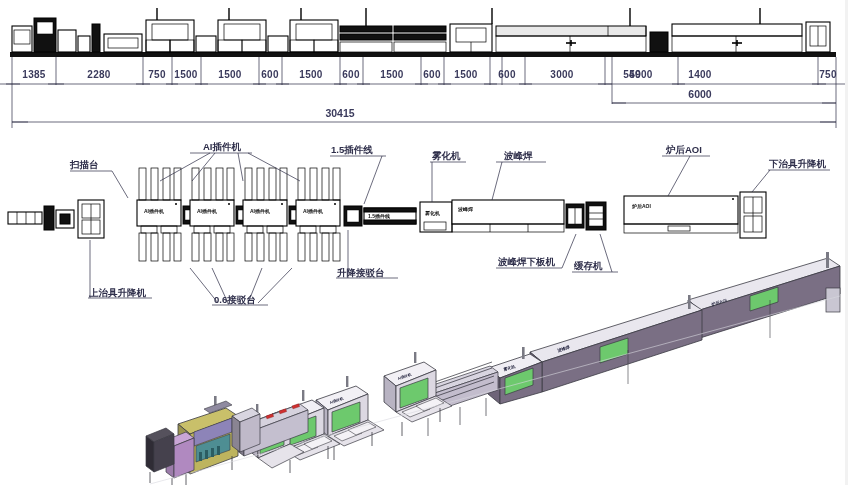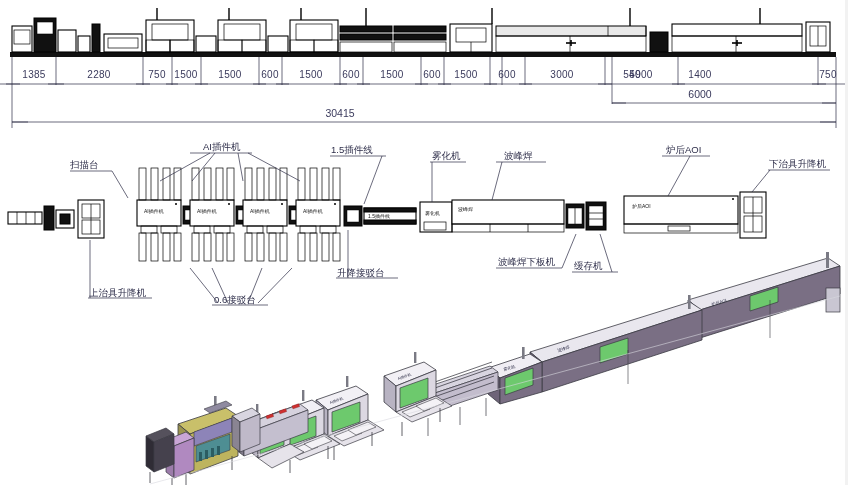--- a/index.html
+++ b/index.html
@@ -4,21 +4,21 @@
 <style>
   * { box-sizing: border-box; }
   html, body { margin:0; padding:0; }
   body {
     width: 848px; height: 485px;
     background: #ffffff;
     font-family: "Liberation Sans", sans-serif;
     overflow: hidden;
     position: relative;
   }
-  #root { position:absolute; inset:0; }
+  #root { position:absolute; inset:0;font-weight:bold; }
   .layer { position:absolute; left:0; top:0; width:848px; height:485px; }
   svg.layer { display:block; }
   text { font-family:"Liberation Sans", sans-serif; fill:#2b2b45; }
   .dimtext { font-size:10px; fill:#3a3a5c; letter-spacing:0.3px; }
   .dimtext-big { font-size:10.5px; fill:#3a3a5c; }
   .lbl { font-size:9.5px; fill:#2e2e4a; }
   .lbl-sm { font-size:5px; fill:#111; }
   .dim { stroke:#2b2b45; stroke-width:0.7; fill:none; }
   .leader { stroke:#2b2b45; stroke-width:0.7; fill:none; }
   .mach { fill:#ffffff; stroke:#000; stroke-width:1.1; }

